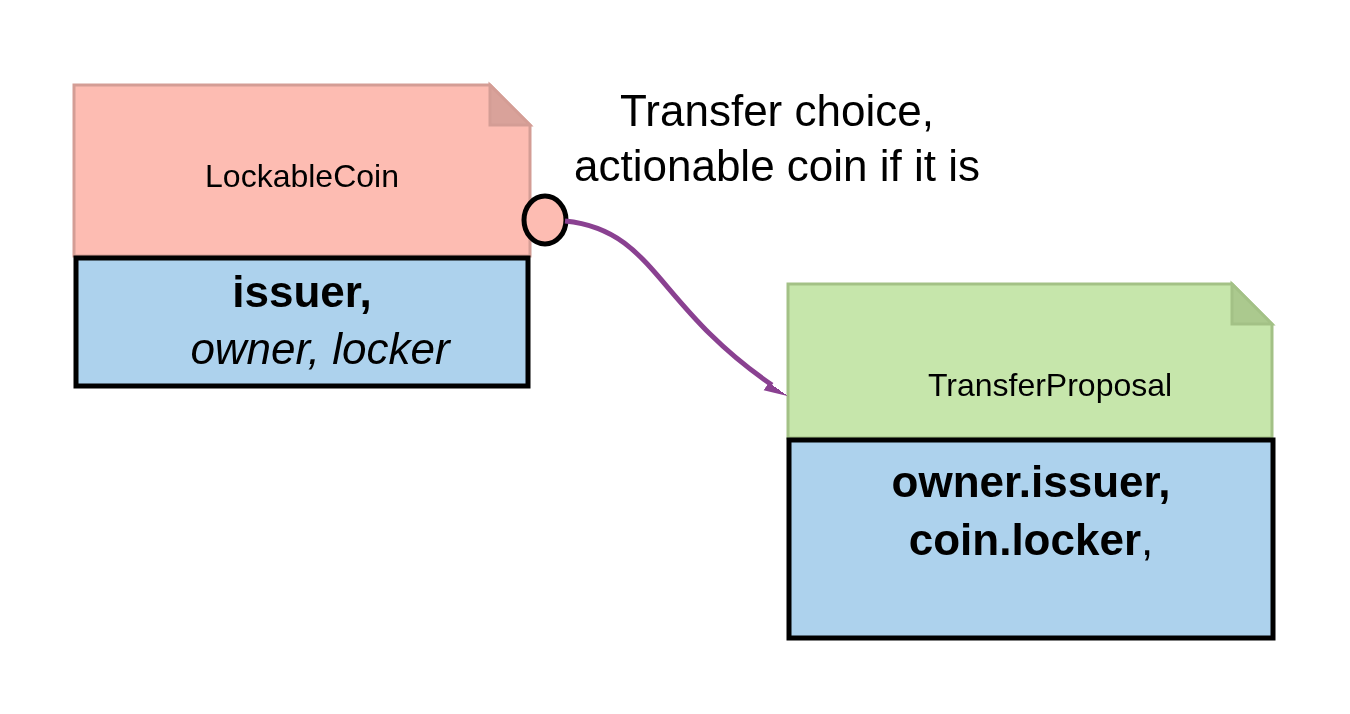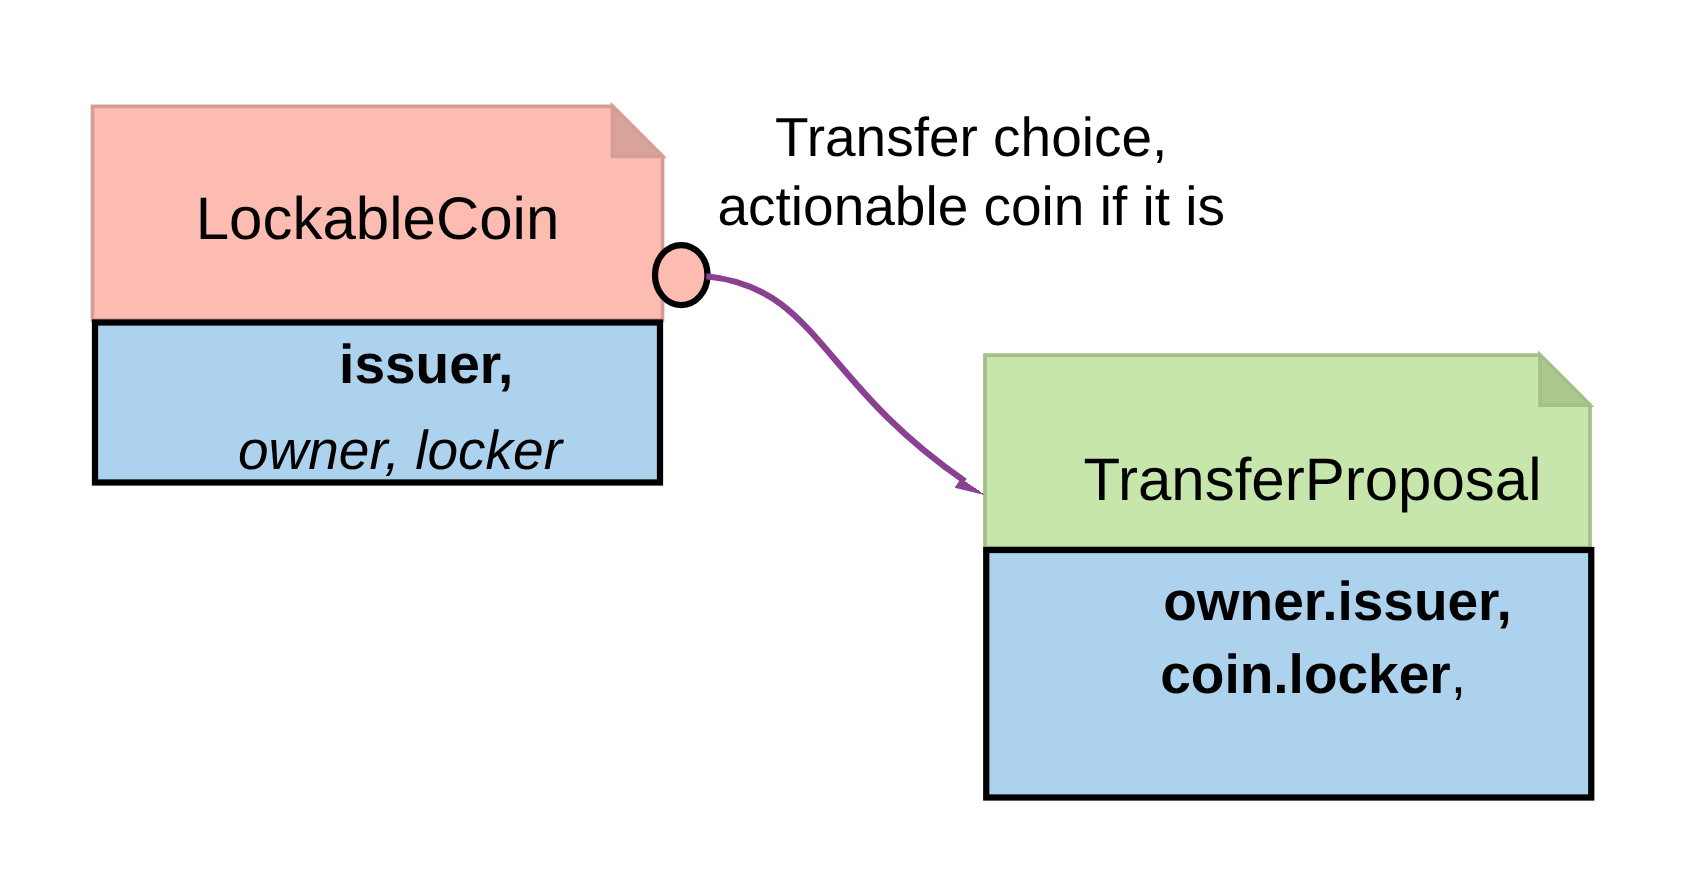--- a/index.html
+++ b/index.html
@@ -19,40 +19,40 @@
     position: absolute;
     left: 0;
     top: 0;
   }
   .txt {
     position: absolute;
     color: #000000;
     white-space: nowrap;
   }
   .node-title {
-    font-size: 48px;
+    font-size: 32px;
     line-height: 48px;
     text-align: center;
   }
   .node-line {
     font-size: 44px;
     line-height: 44px;
     text-align: center;
   }
-  .bold   { font-weight: bold; padding-left: 39px; }
+  .bold   { font-weight: bold; }
   .italic { font-style: italic; }
   .annotation {
     font-size: 44px;
     line-height: 55px;
     text-align: center;
   }
   
   #lc-title   { left: 74px;  top: 152px; width: 456px; }
   #lc-line1   { left: 74px;  top: 270px; width: 456px; }
-  #lc-line2   { left: 74px;  top: 327px; width: 492px; margin-top: 12px; }
+  #lc-line2   { left: 74px;  top: 327px; width: 492px; }
   #tp-title   { left: 788px; top: 361px; width: 524px; }
   #tp-line1   { left: 789px; top: 460px; width: 484px; }
   #tp-line2   { left: 789px; top: 518px; width: 484px; }
   #tp-line3   { left: 789px; top: 576px; width: 484px; }
   #annotation { left: 574px; top: 83px; }
 </style>
 </head>
 <body>
 
 <div class="canvas">

